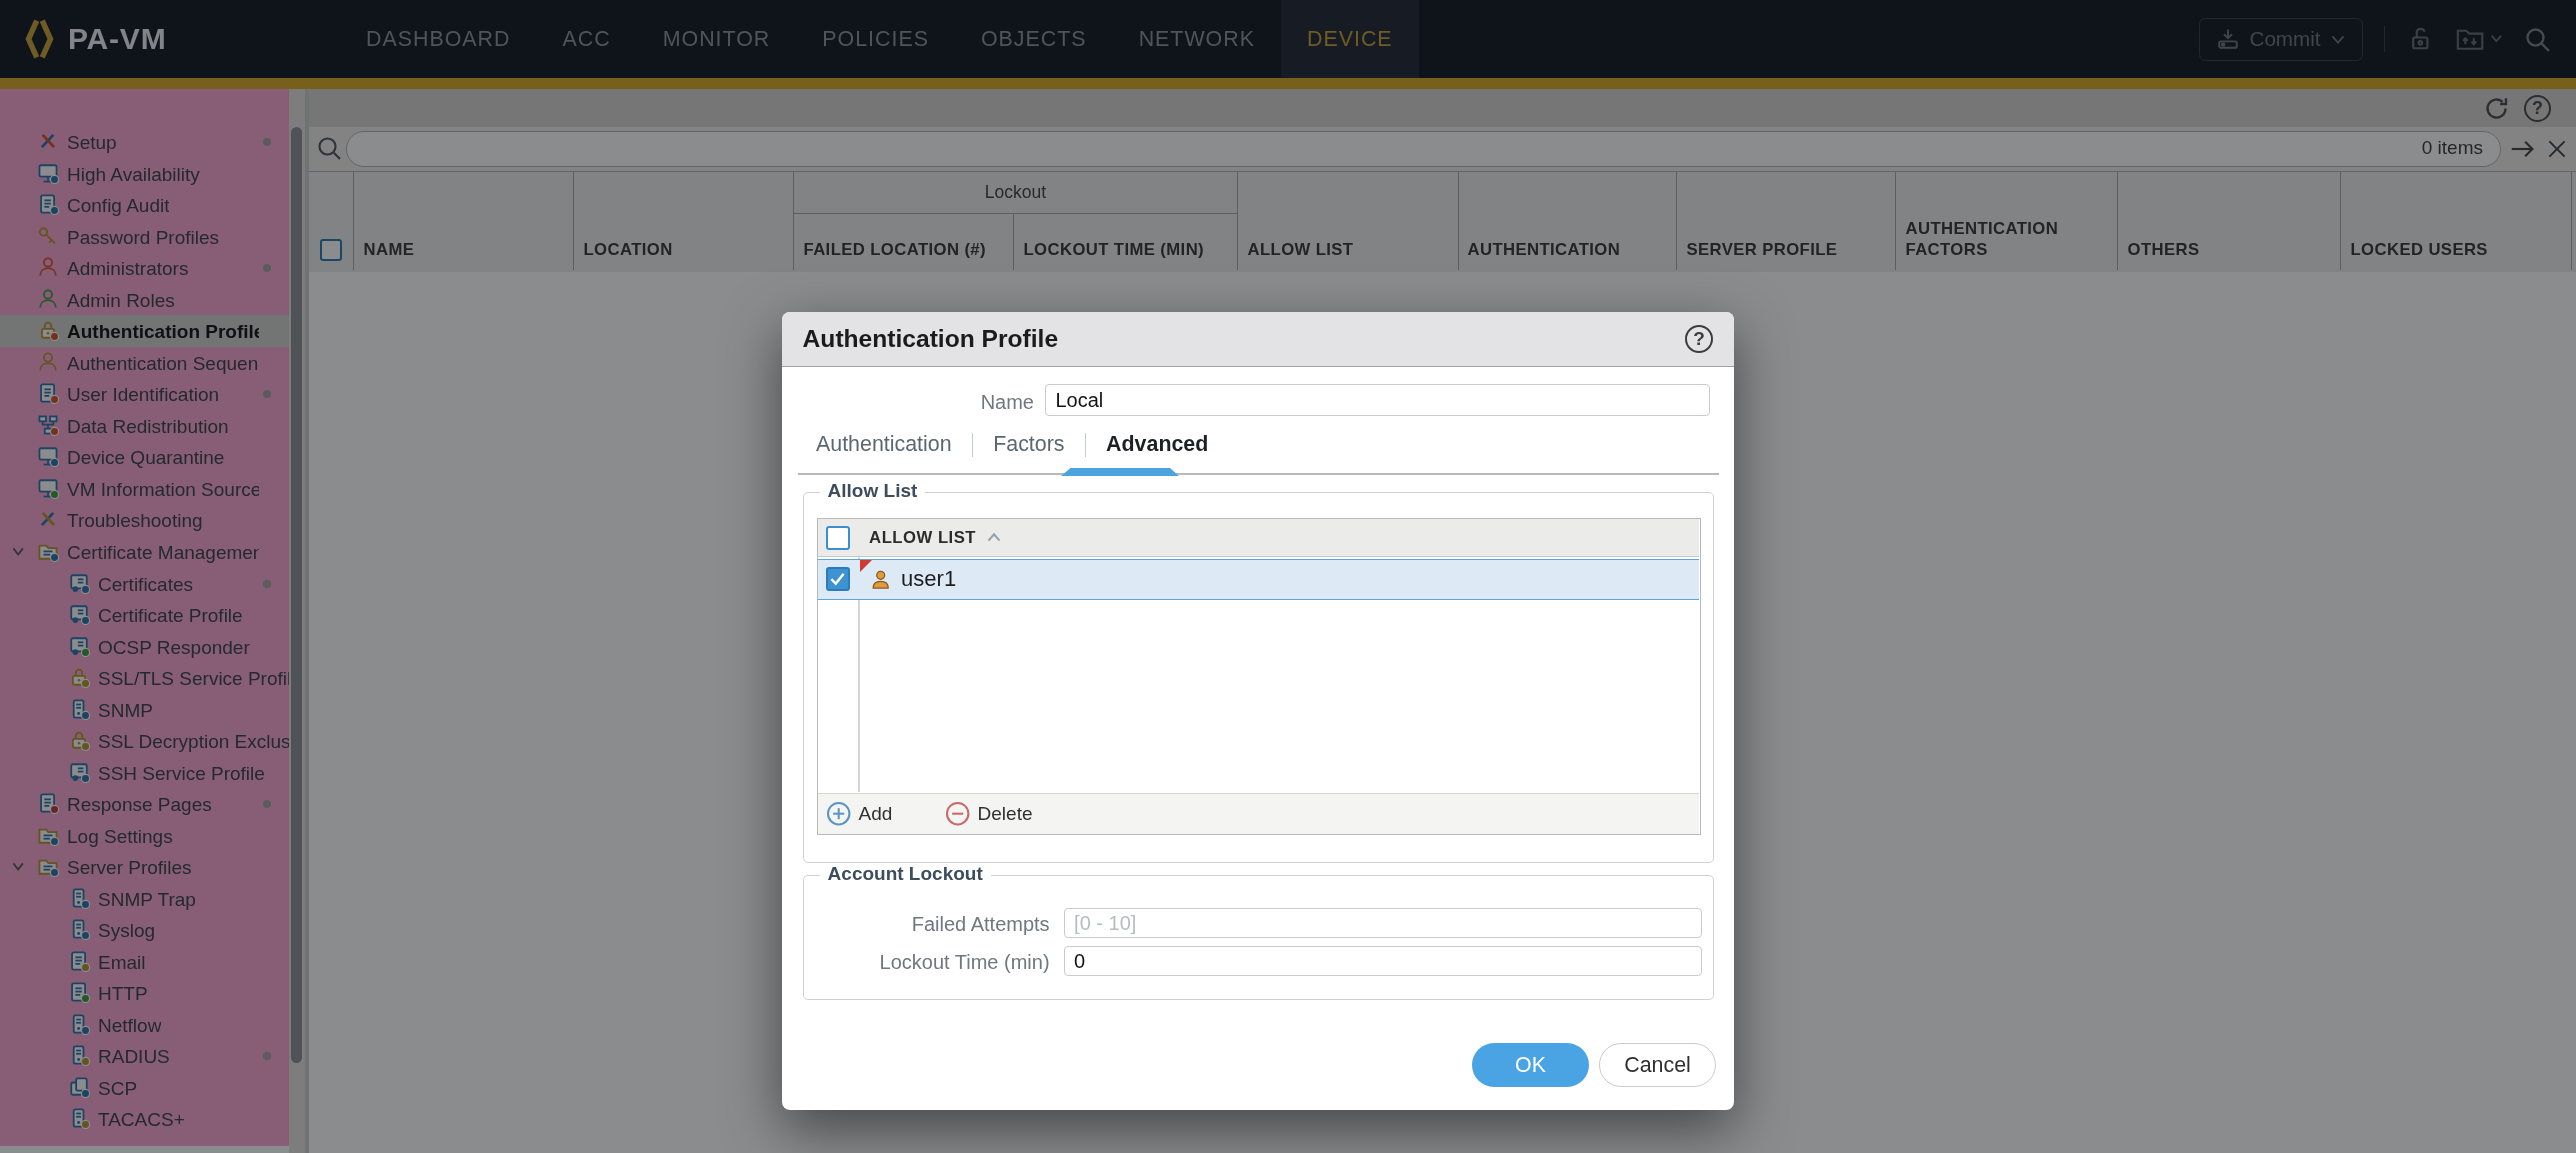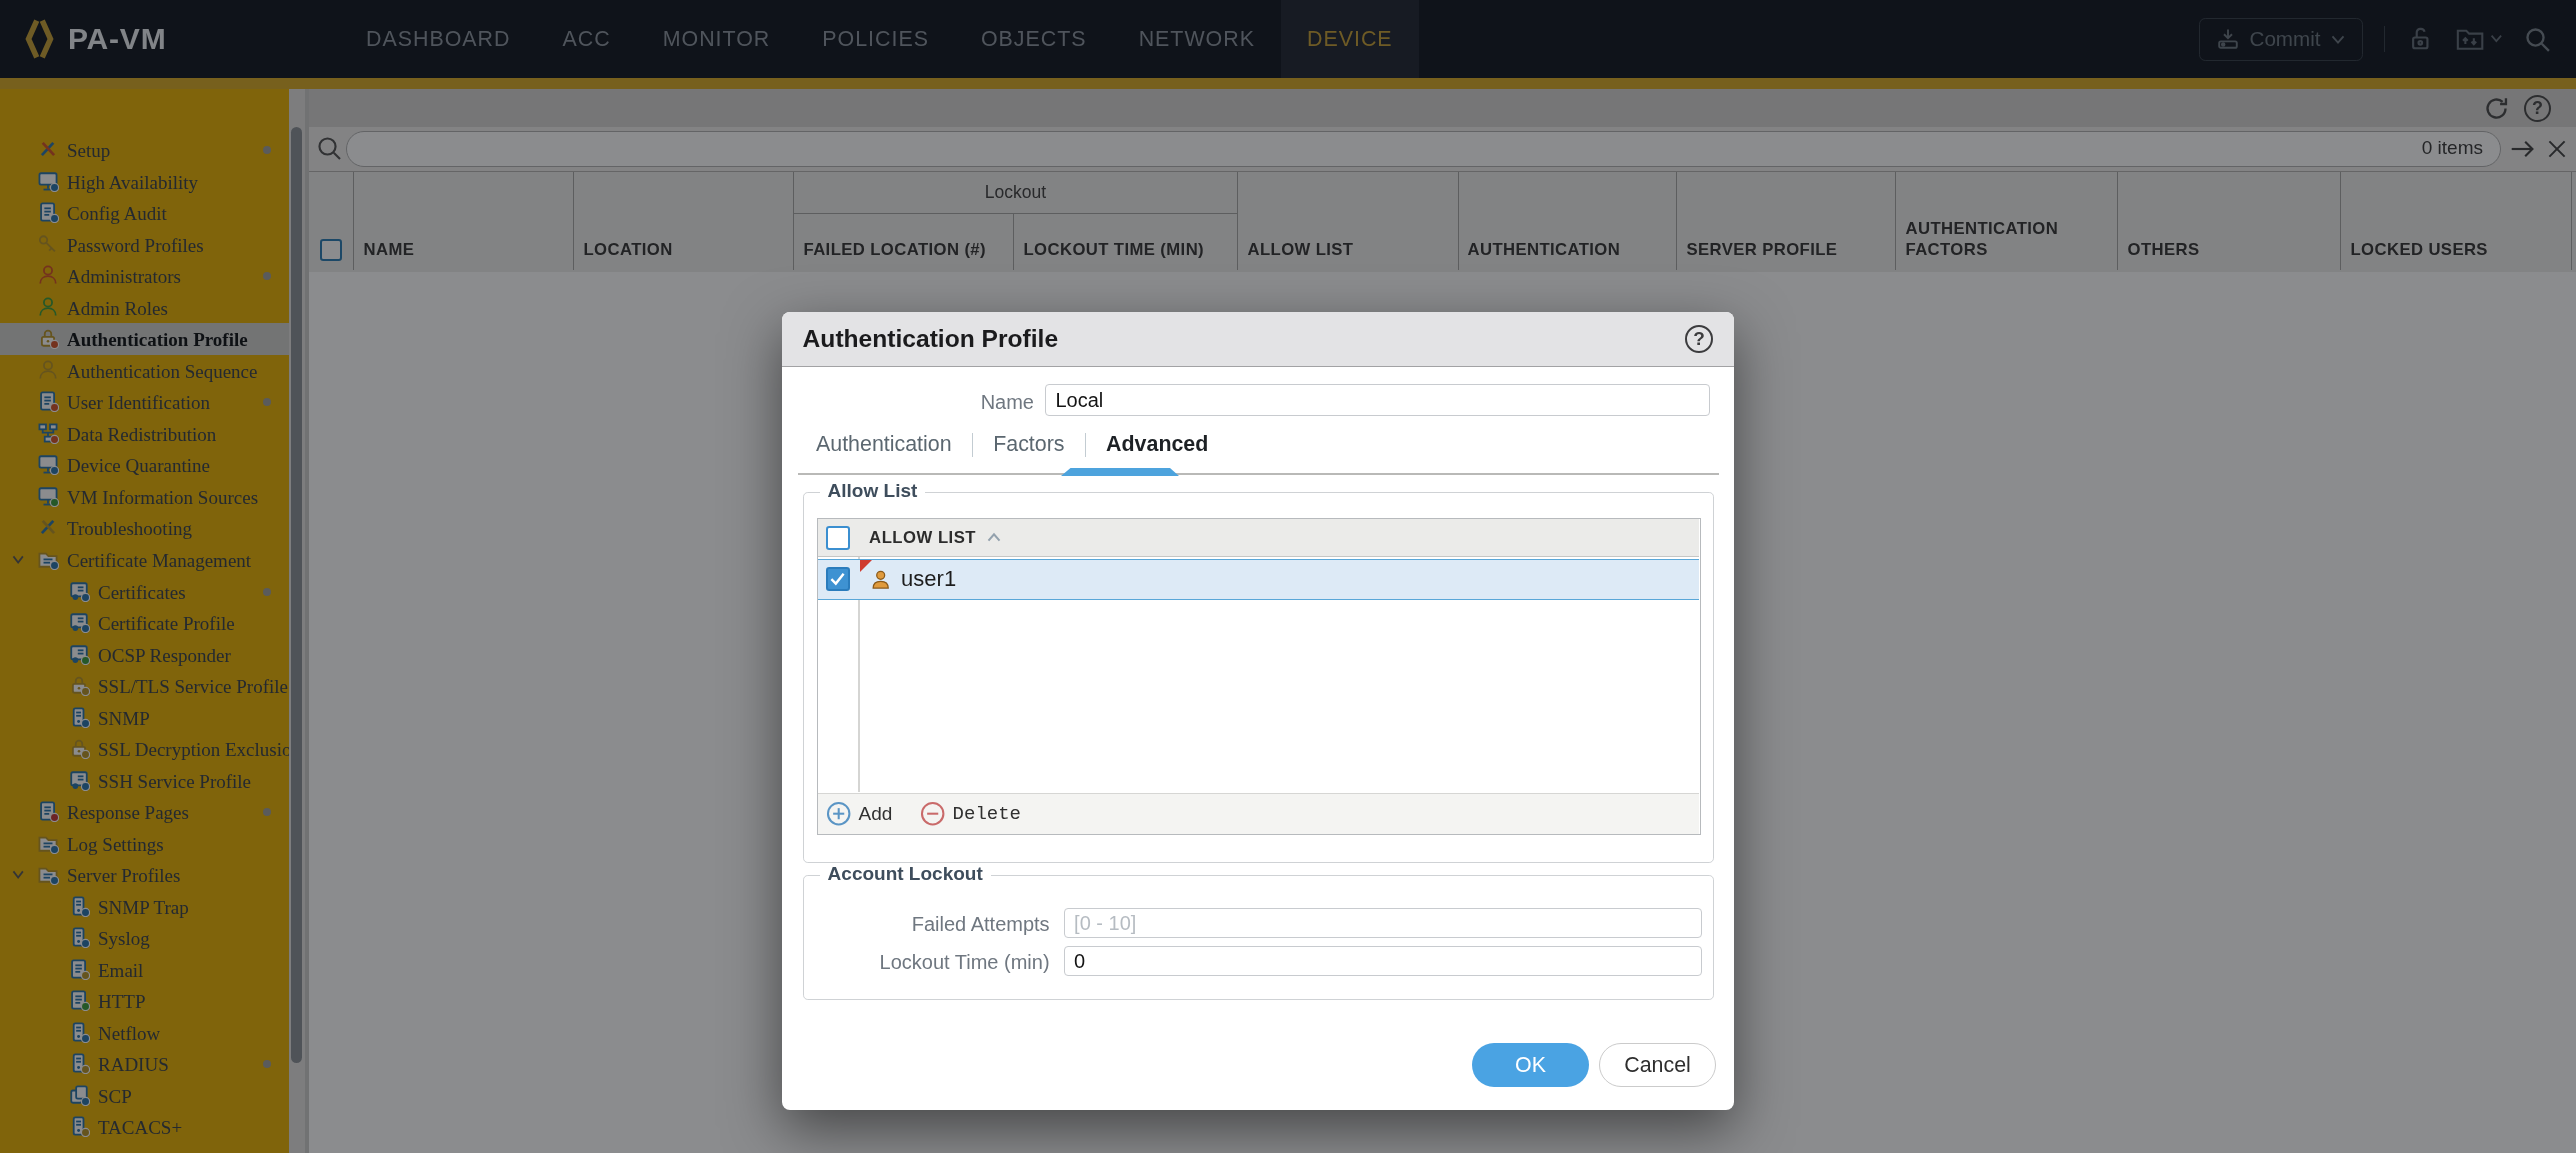--- a/index.html
+++ b/index.html
@@ -14,21 +14,21 @@
   #logo .brand { color:#edf0f3; font-size:30px; font-weight:bold; letter-spacing:0.8px; }
   #nav { left:340px; top:0; height:78px; display:flex; }
   .nav-item { line-height:78px; padding:0 26px; font-size:21.4px; color:#8e96a0; letter-spacing:1px; cursor:pointer; }
   .nav-item.active { background:#242b35; color:#c9a23a; }
   #topbar-right { right:24px; top:0; height:78px; display:flex; align-items:center; gap:20.6px; color:#6f7983; }
   #commit-btn { display:flex; align-items:center; gap:9.5px; border:1.6px solid #39424d; border-radius:6.3px; height:43px; padding:0 16px; font-size:20.6px; color:#6f7983; cursor:pointer; }
   .tsep { width:1.6px; height:25.4px; background:#39424d; }
   #goldbar { left:0; top:78px; width:2576px; height:11px; background:#d9ad2a; z-index:10; }
 
   
-  #sidebar { left:0; top:89px; width:289px; height:1065px; background:#eab308; overflow:hidden;font-family:Liberation Serif, serif; }
+  #sidebar { left:0; top:81px; width:289px; height:1065px; background:#f9a8d4; overflow:hidden; }
   .side-item { position:absolute; left:0; width:289px; height:32px; cursor:pointer; }
   .side-item.selected { background:#d2d1cf; }
   .side-icon { position:absolute; top:4px; }
   .side-label { position:absolute; top:5.6px; font-size:19px; color:#3d454d; white-space:nowrap; max-width:192px; overflow:hidden; }
   .side-item.selected .side-label { font-weight:bold; color:#14171a; }
   .side-dot { position:absolute; left:263px; top:12px; width:8px; height:8px; border-radius:50%; background:#a2a2a0; }
   .side-chevron { position:absolute; left:11px; top:10.3px; }
   #side-scroll-track { left:289px; top:89px; width:16px; height:1065px; background:#e4e3e1; }
   #side-scroll-thumb { left:291px; top:127px; width:11px; height:936px; background:#8f9499; border-radius:5.6px; cursor:pointer; }
   #side-divider { left:305px; top:89px; width:4px; height:1065px; background:#cfcecc; }
@@ -73,21 +73,21 @@
   #ath-checkbox { position:absolute; left:8px; top:6.3px; width:24px; height:24px; border:2.4px solid #3b8fd0; border-radius:3.2px; background:#fff; cursor:pointer; }
   #ath-sort { position:absolute; left:51px; top:0; height:37px; display:flex; align-items:center; gap:9.5px; cursor:pointer; }
   #ath-label { font-size:16.7px; font-weight:bold; color:#2c2c2c; letter-spacing:0.5px; }
   #arow { position:absolute; left:0; top:40px; width:881px; height:41px; background:#ddeaf6; border-top:1.6px solid #59a7d8; border-bottom:1.6px solid #59a7d8; cursor:pointer; }
   #arow-checkbox { position:absolute; left:8px; top:7.1px; width:24px; height:24px; background:#3e92d2; border:2.4px solid #2a7cbc; border-radius:3.2px; cursor:pointer; }
   #arow-flag { position:absolute; left:42px; top:0; width:0; height:0; border-top:12px solid #cf3b30; border-right:12px solid transparent; }
   #arow-user-icon { position:absolute; left:52px; top:8.7px; }
   #arow-name { position:absolute; left:83px; top:0; line-height:38px; font-size:22px; color:#1d1d1d; }
   #afoot { position:absolute; left:0; bottom:0; width:881px; height:41px; background:#f4f4f2; border-top:1.6px solid #d6d6d4; }
   .foot-btn { position:absolute; top:7.1px; display:flex; align-items:center; gap:7.1px; cursor:pointer; font-size:19px; color:#303030; }
-  #add-btn { left:8px; } #delete-btn { left:102px;font-family:Liberation Mono, monospace; }
+  #add-btn { left:8px; } #delete-btn { left:127px; }
   #fs-lock { left:20.6px; top:563px; width:911px; height:125px; }
   .fl-label { position:absolute; left:0; width:246px; text-align:right; font-size:20px; color:#6f7780; }
   #fa-label { top:37px; } #lt-label { top:75px; }
   #fa-input { left:260px; top:32px; width:638px; height:30px; }
   #lt-input { left:260px; top:70px; width:638px; height:30px; }
   .pill { position:absolute; top:731px; width:117px; height:44px; border-radius:22px; font-size:21.4px; display:flex; align-items:center; justify-content:center; cursor:pointer; }
   #ok-btn { left:690px; background:#4aa3e3; color:#fff; }
   #cancel-btn { left:817px; background:#fff; border:1.6px solid #cbcbcb; color:#2e2e2e; }
 </style>
 </head>

